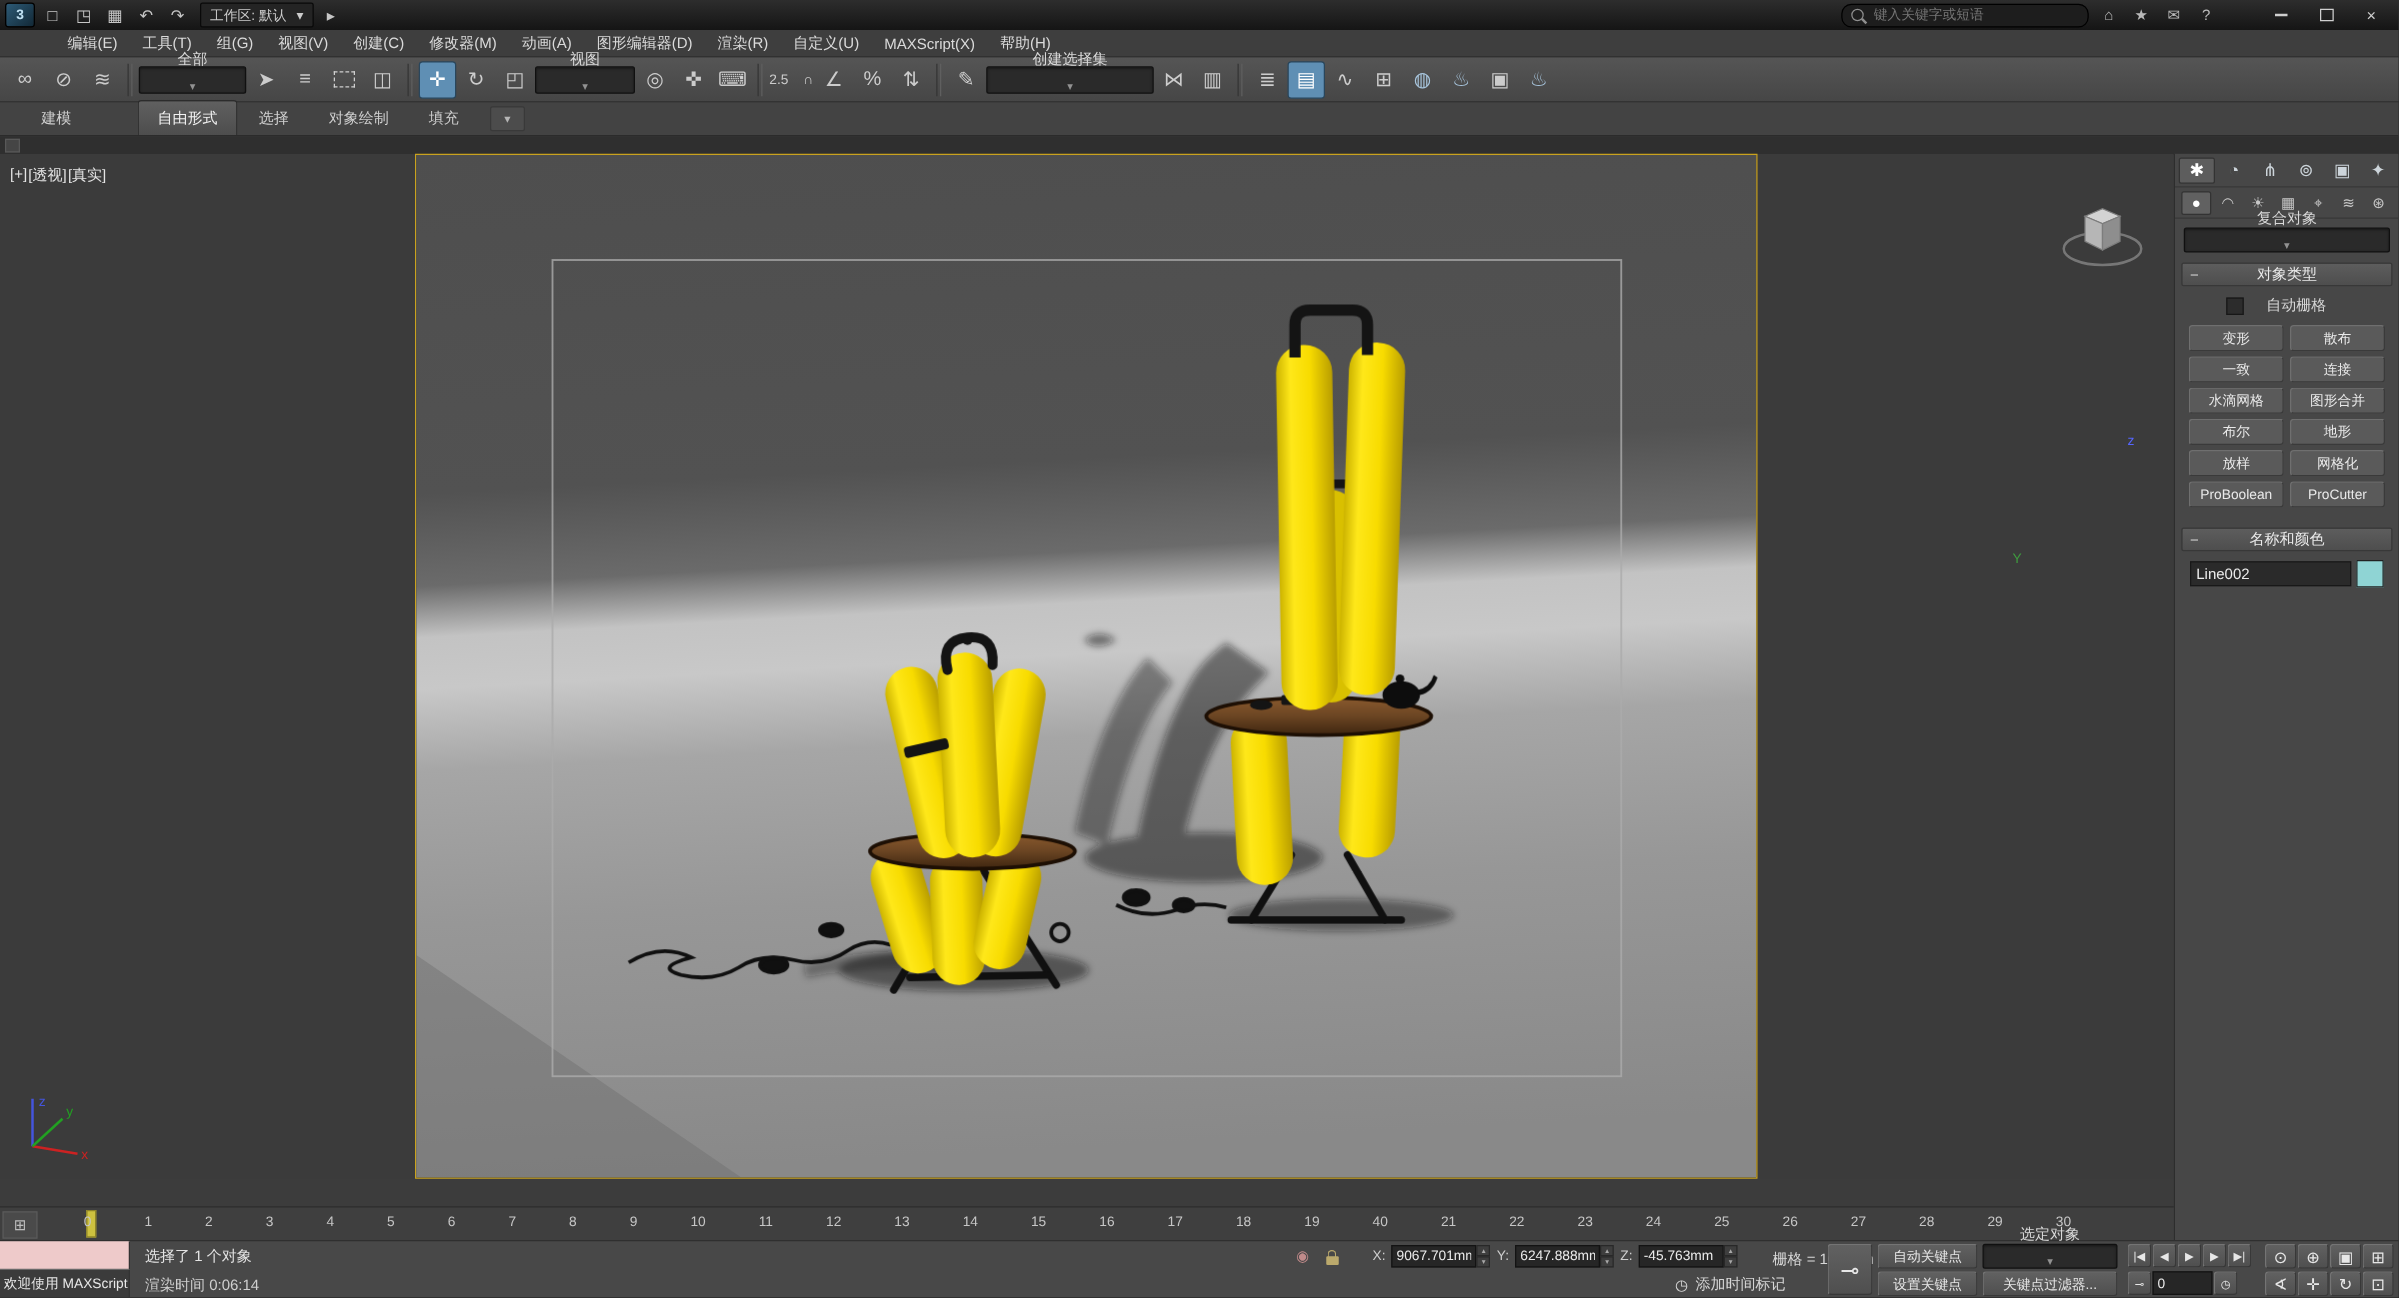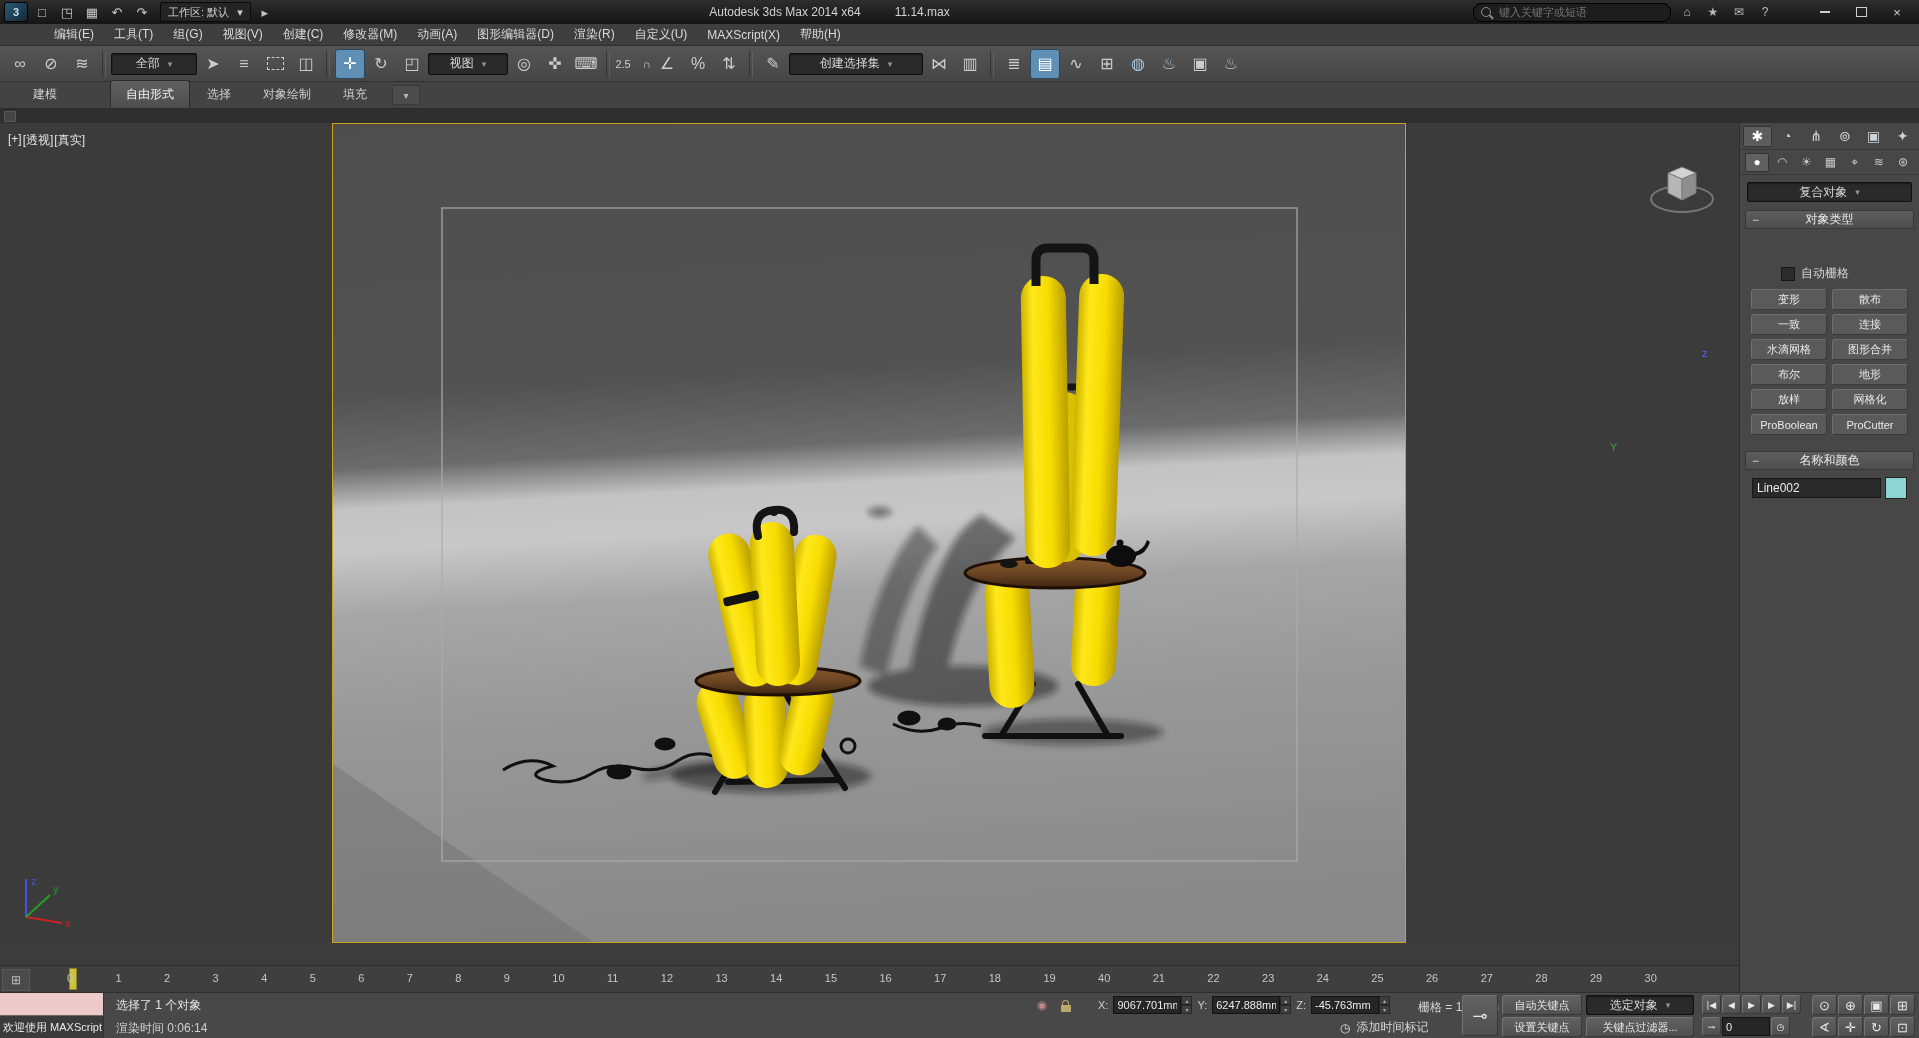--- a/index.html
+++ b/index.html
@@ -35,21 +35,21 @@
 
   
   .toolbar{position:absolute;top:46px;left:0;width:1919px;height:36px;box-sizing:border-box;
     background:linear-gradient(#555,#464646);border-bottom:1px solid #303030;display:flex;align-items:center;padding:0 5px;gap:1px;}
   .t-btn{width:30px;height:30px;border-radius:3px;display:flex;align-items:center;justify-content:center;
     color:#cccccc;font-size:16px;flex:none;}
   .t-btn.small-txt{font-size:11px;width:36px;gap:12px;}
   .t-btn.active{background:#5f8fb4;border:1px solid #29465c;color:#fff;box-sizing:border-box;}
   .t-sep{width:2px;height:26px;border-left:1px solid #353535;border-right:1px solid #5f5f5f;margin:0 4px;flex:none;}
   .dd{background:#2a2a2a;border:1px solid #101010;border-radius:2px;color:#d9d9d9;display:flex;align-items:center;
-    font-size:12px;padding:0 6px;justify-content:center;gap:8px;box-shadow:inset 0 1px 2px rgba(0,0,0,.45);box-sizing:border-box;}
+    font-size:12px;padding:0 6px;justify-content:flex-end;gap:8px;box-shadow:inset 0 1px 2px rgba(0,0,0,.45);box-sizing:border-box;flex-direction:column;}
   .dd .arr{font-size:9px;color:#929292;}
   .dd.w86{width:86px;height:22px;}  .dd.w80{width:80px;height:22px;}  .dd.w134{width:134px;height:22px;}
   .icon-dashed{width:15px;height:11px;border:1px dashed #cfcfcf;}
   .c-col{color:#a8c6de;}
 
   
   .ribbon-tabs{position:absolute;top:82px;left:0;width:1919px;height:27px;background:#434343;border-bottom:1px solid #2b2b2b;
     display:flex;align-items:flex-end;padding-left:18px;box-sizing:border-box;gap:2px;font-family:Liberation Serif, serif;}
   .ribbon-tab{padding:5px 15px;color:#cfcfcf;font-size:12px;}
   .ribbon-tab.active{background:linear-gradient(#606060,#4d4d4d);border:1px solid #2c2c2c;border-bottom:none;
@@ -77,21 +77,21 @@
   .cp-tab{flex:1;height:21px;display:flex;align-items:center;justify-content:center;font-size:14px;color:#ccd4da;border-radius:2px;}
   .cp-tab.active{background:#5d5d5d;border:1px solid #333;box-sizing:border-box;color:#fff;}
   .cp-cats{display:flex;height:25px;align-items:center;padding:1px 5px;gap:2px;border-bottom:1px solid #393939;box-sizing:border-box;}
   .cp-cat{flex:1;height:19px;display:flex;align-items:center;justify-content:center;font-size:12px;color:#c7c7c7;border-radius:2px;}
   .cp-cat.active{background:#616161;border:1px solid #333;box-sizing:border-box;color:#fff;}
   .cp-dd{margin:7px 7px 4px;height:20px;}
   .rollout{margin:8px 5px 0;}
   .rollout-header{height:17px;background:linear-gradient(#5d5d5d,#4e4e4e);border:1px solid #383838;border-radius:2px;
     display:flex;align-items:center;justify-content:center;font-size:12px;color:#eaeaea;position:relative;}
   .rollout-minus{position:absolute;left:6px;color:#cfcfcf;}
-  .autogrid-row{display:flex;align-items:center;gap:6px;padding:7px 0 5px 36px;margin-top:29px;}
+  .autogrid-row{display:flex;align-items:center;gap:18px;padding:7px 0 5px 36px;}
   .checkbox{width:12px;height:12px;background:#2c2c2c;border:1px solid #171717;}
   .cp-grid{display:grid;grid-template-columns:1fr 1fr;gap:4px 5px;padding:2px 6px 8px;}
   .cp-btn{height:19px;background:#5a5a5a;border:1px solid #3a3a3a;border-top-color:#6f6f6f;border-left-color:#6f6f6f;
     border-radius:3px;display:flex;align-items:center;justify-content:center;font-size:11px;color:#e9e9e9;overflow:hidden;white-space:nowrap;}
   .name-row{display:flex;padding:7px 7px;gap:4px;align-items:center;}
   .name-input{flex:1;height:20px;background:#2a2a2a;border:1px solid #181818;color:#ececec;font-size:12px;
     padding:0 4px;font-family:inherit;box-sizing:border-box;min-width:0;}
   .color-swatch{width:20px;height:20px;border:1px solid #222;flex:none;}
 
   
@@ -158,24 +158,20 @@
     <div class="qat-btn">◳</div>
     <div class="qat-btn">▦</div>
     <div class="qat-btn">↶</div>
     <div class="qat-btn">↷</div>
     <div class="workspace-dd">
       <span>工作区: 默认</span>
       <span class="arr">▾</span>
     </div>
     <div class="qat-btn">▸</div>
 
-    <div class="title-center">
-      <span>Autodesk 3ds Max  2014 x64</span>
-      <span>11.14.max</span>
-    </div>
 
     <div class="tb-right">
       <div class="search-box">
         <span class="mag"></span>
         <input placeholder="键入关键字或短语" style="">
       </div>
       <div class="tb-ico">⌂</div>
       <div class="tb-ico">★</div>
       <div class="tb-ico">✉</div>
       <div class="tb-ico">?</div>

